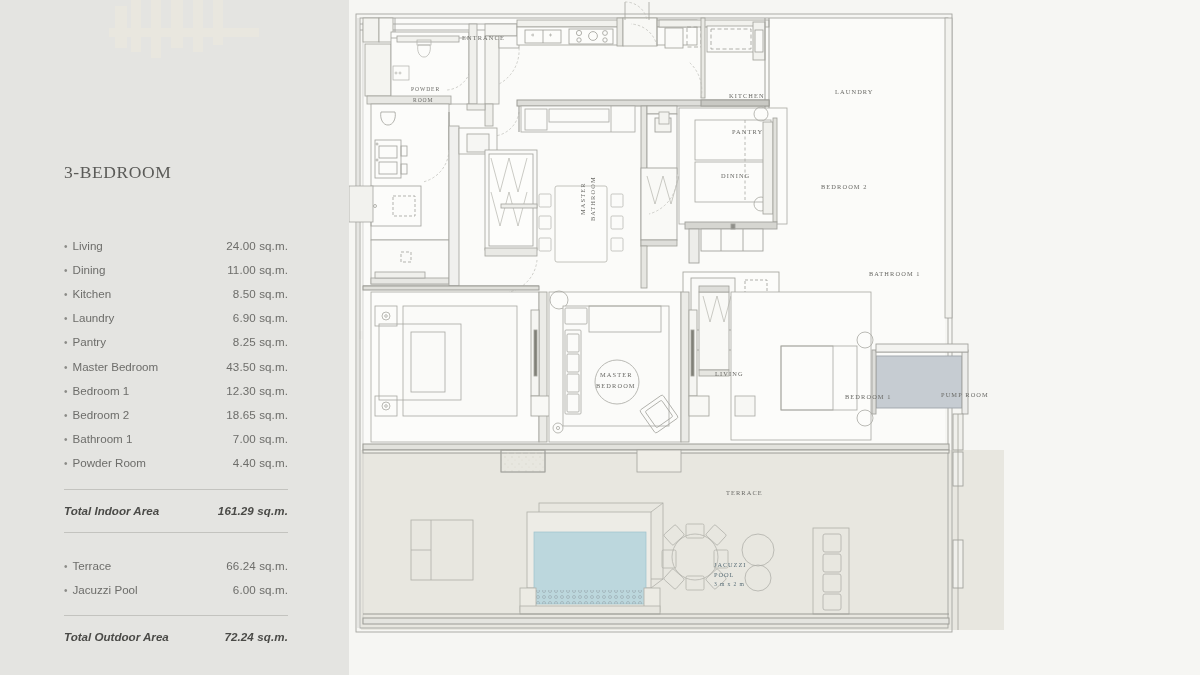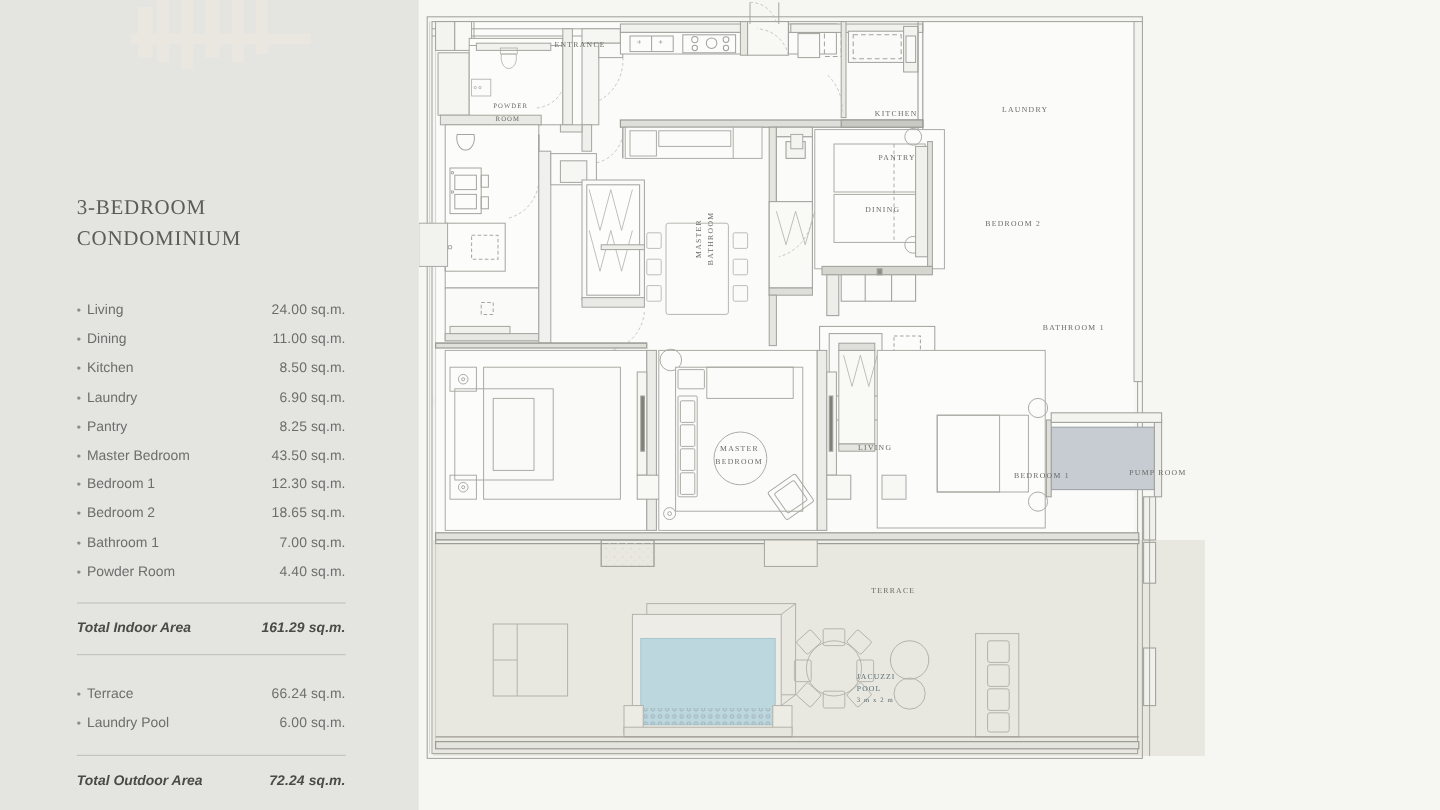--- a/index.html
+++ b/index.html
@@ -20,21 +20,21 @@
     position:absolute;left:95px;top:-20px;width:180px;height:120px;
     opacity:.5;
   }
   #panel-inner{position:absolute;left:64px;top:160px;width:224px;}
 
   .title-line{
     font-size:17.5px;letter-spacing:.6px;color:#5b5b58;
     line-height:25.5px;font-weight:400;
     font-family:"Liberation Serif", serif;
   }
-  #title-block{margin-bottom:36px;}
+  #title-block{margin-bottom:48px;}
 
   .rowlist{width:224px;}
   .row{
     display:flex;justify-content:space-between;align-items:baseline;
     font-size:11.6px;color:#6d6d6a;line-height:23.2px;
   }
   .row .nm{white-space:nowrap;}
   .row .nm::before{content:"\2022";margin-right:5px;font-size:10px;color:#8b8b87;}
   .row .vl{white-space:nowrap;letter-spacing:.1px;}
 
@@ -84,21 +84,20 @@
         <rect x="118" y="10" width="10" height="55"></rect>
         <rect x="20" y="26" width="12" height="42"></rect>
         <rect x="14" y="48" width="150" height="9"></rect>
       </g>
     </svg>
 
     <div id="panel-inner">
 
       <div id="title-block">
         <div class="title-line">3-BEDROOM</div>
-        <div class="title-line">CONDOMINIUM</div>
       </div>
 
       <div class="rowlist" id="indoor-list">
           <div class="row">
             <span class="nm">Living</span>
             <span class="vl">24.00 sq.m.</span>
           </div>
           <div class="row">
             <span class="nm">Dining</span>
             <span class="vl">11.00 sq.m.</span>
@@ -148,21 +147,21 @@
       <div class="rule"></div>
 
       <div class="sp-lg"></div>
 
       <div class="rowlist" id="outdoor-list">
           <div class="row">
             <span class="nm">Terrace</span>
             <span class="vl">66.24 sq.m.</span>
           </div>
           <div class="row">
-            <span class="nm">Laundry Pool</span>
+            <span class="nm">Jacuzzi Pool</span>
             <span class="vl">6.00 sq.m.</span>
           </div>
         </div>
 
       <div class="sp-md"></div>
       <div class="rule"></div>
       <div class="sp-sm"></div>
       <div class="row total">
         <span class="nm">Total Outdoor Area</span>
         <span class="vl">72.24 sq.m.</span>

